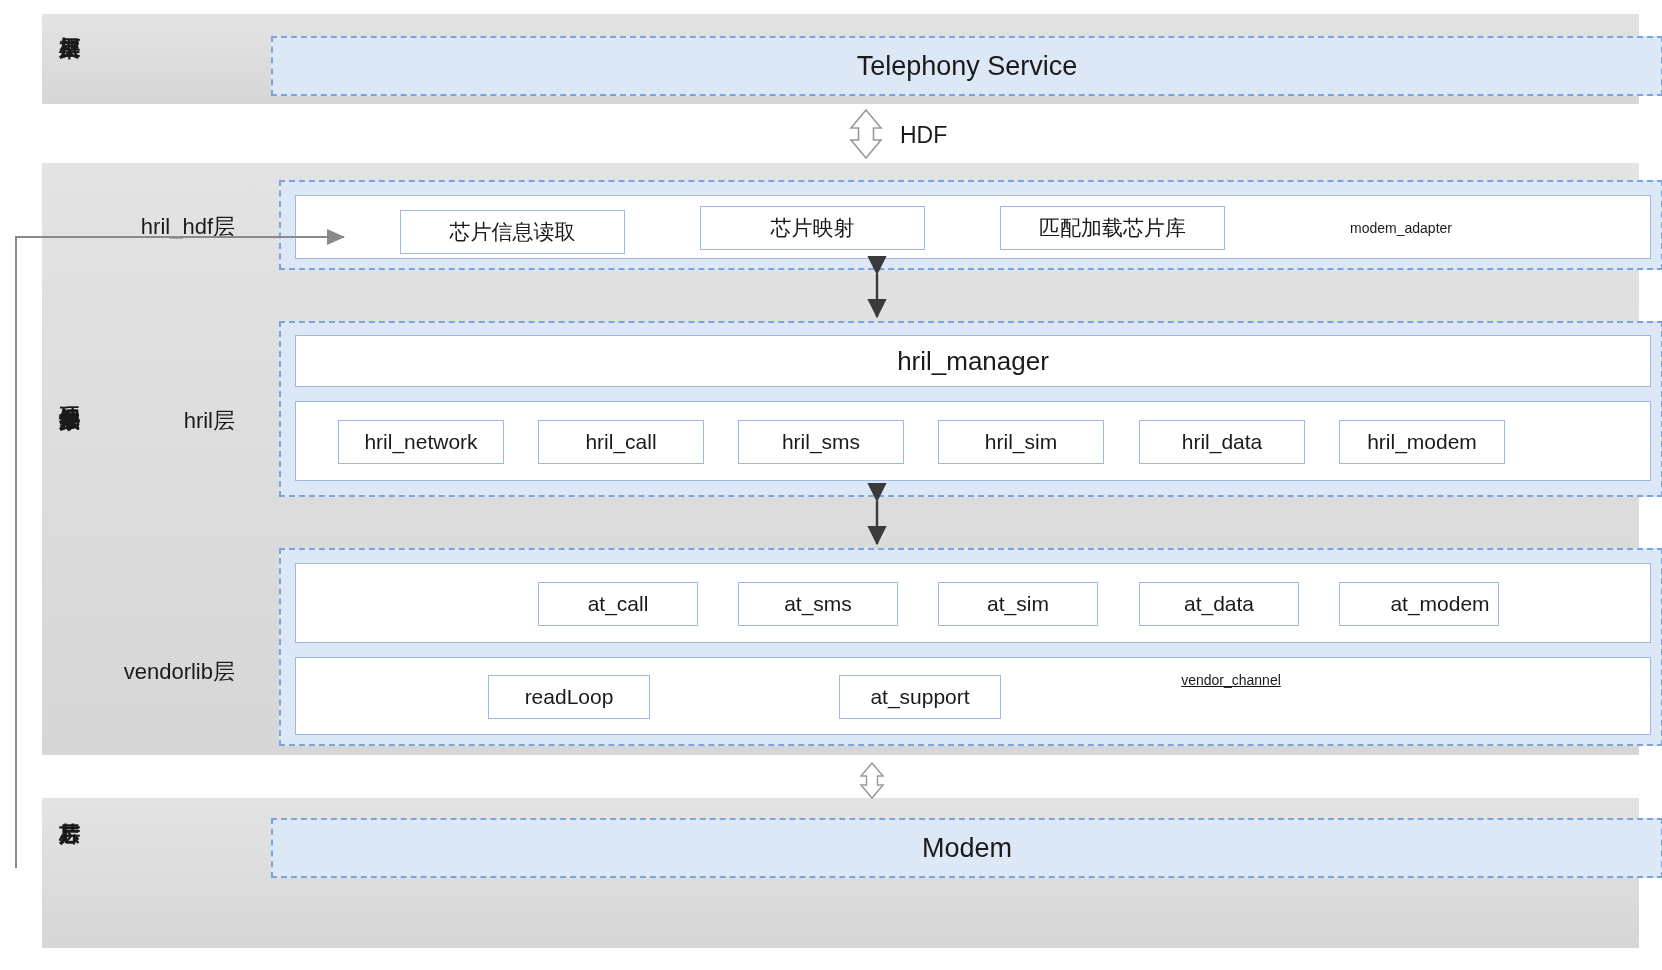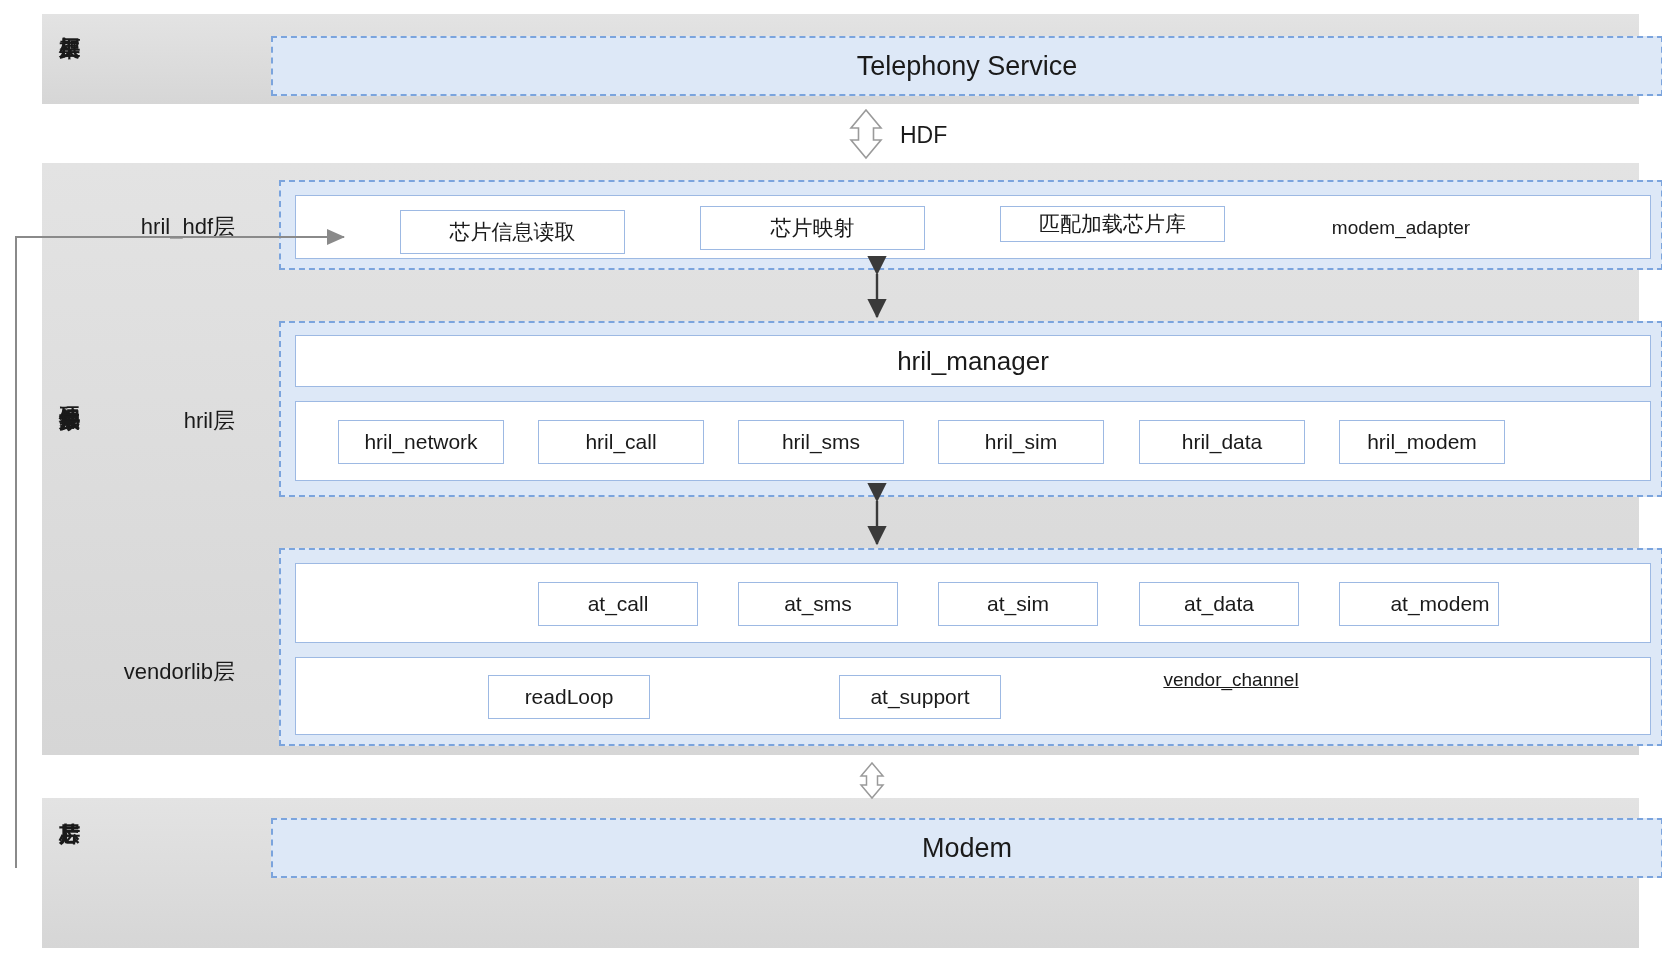--- a/index.html
+++ b/index.html
@@ -109,21 +109,21 @@
     justify-content: center;
     font-size: 21px;
     color: #1a1a1a;
     white-space: nowrap;
   }
   .plain-label {
     position: absolute;
     display: flex;
     align-items: center;
     justify-content: center;
-    font-size: 19px;
+    font-size: 14px;
     color: #1a1a1a;
     white-space: nowrap;
     text-align: center;
   }
   .centered-text {
     position: absolute;
     left: 0;
     width: 100%;
     top: 50%;
     transform: translateY(-50%);
@@ -166,21 +166,21 @@
   <div class="hdf-text">HDF</div>
 
   <div class="band" id="band-hal"></div>
   <div class="band-label-v" id="label-hal">硬件抽象层</div>
 
   <div class="sublayer-label" id="label-hril-hdf">hril_hdf层</div>
   <div class="dashed-box" id="box-hril-hdf">
     <div class="panel" id="panel-hdf-row">
       <div class="mod" style="left:104px; top:14px; width:225px; height:44px;">芯片信息读取</div>
       <div class="mod" style="left:404px; top:10px; width:225px; height:44px;">芯片映射</div>
-      <div class="mod" style="left:704px; top:10px; width:225px; height:36px;">匹配加载芯片库</div>
+      <div class="mod" style="left:704px; top:10px; width:225px; height:44px;">匹配加载芯片库</div>
       <div class="plain-label" style="left:975px; top:10px; width:260px; height:44px;">modem_adapter</div>
     </div>
   </div>
 
   <div class="sublayer-label" id="label-hril">hril层</div>
   <div class="dashed-box" id="box-hril">
     <div class="panel" id="panel-hril-mgr">
       <div class="centered-text">hril_manager</div>
     </div>
     <div class="panel" id="panel-hril-mods">

